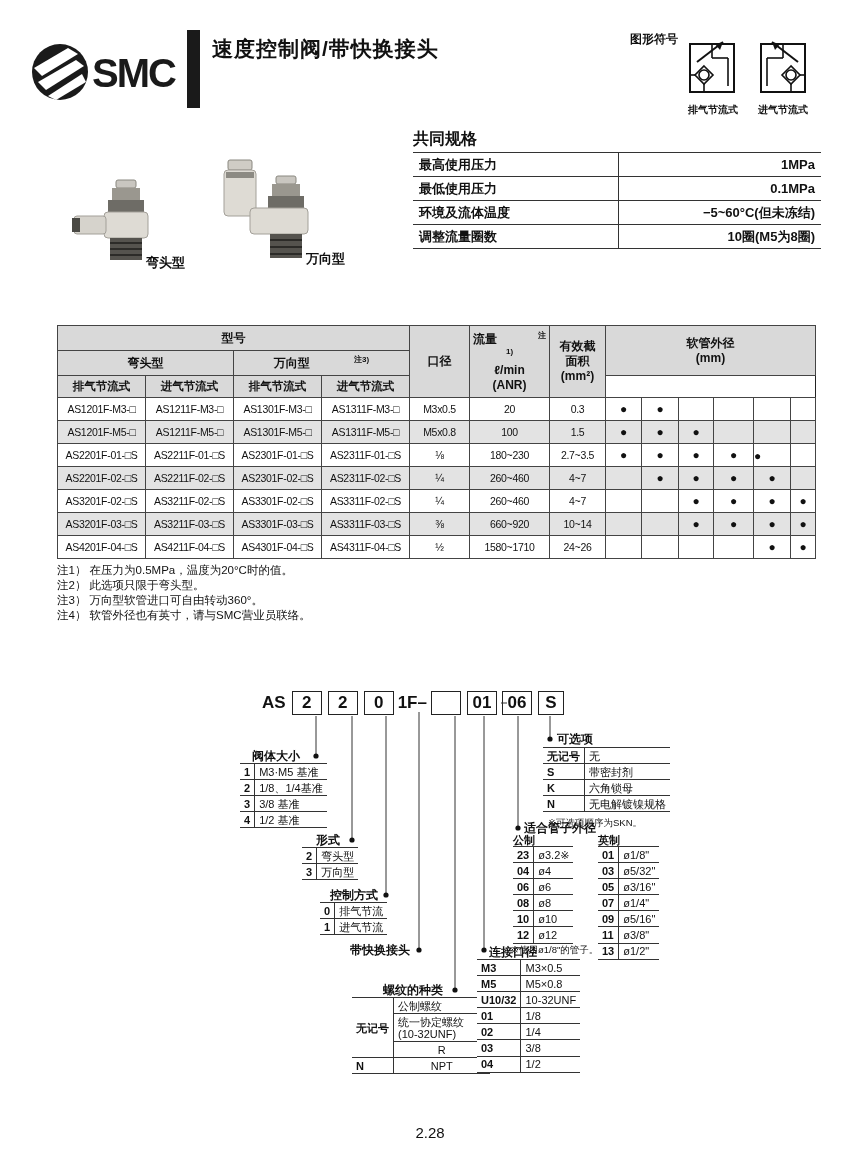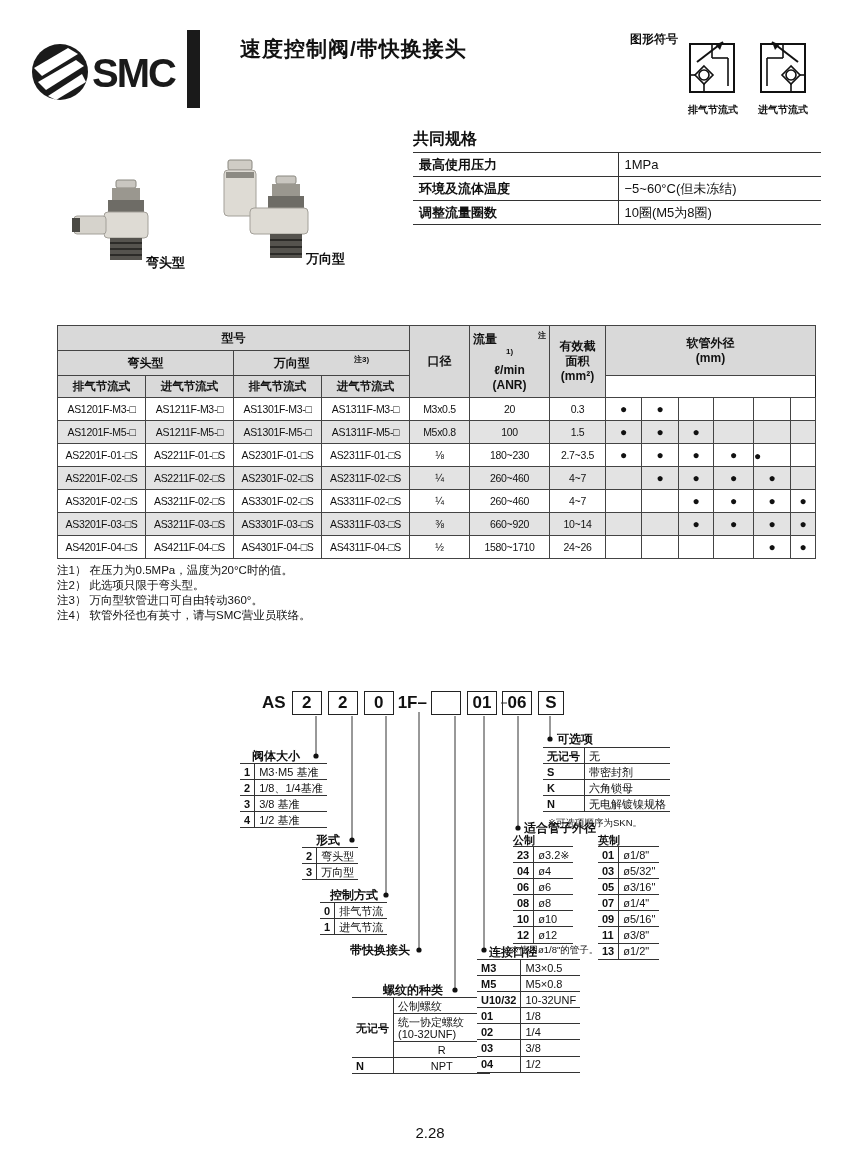--- a/index.html
+++ b/index.html
@@ -4,31 +4,31 @@
 <style>
   html,body{margin:0;padding:0;background:#888;}
   *{box-sizing:border-box;}
   #page{
     position:relative;width:860px;height:1171px;margin:0 auto;background:#fff;
     font-family:"Liberation Sans","DejaVu Sans",sans-serif;color:#111;overflow:hidden;
   }
   .abs{position:absolute;}
   
   #logo-bar{background:#1a1a1a;}
-  #title1{font-size:21px;font-weight:bold;letter-spacing:1px;margin-left:28px;}
+  #title1{font-size:21px;font-weight:bold;letter-spacing:1px;}
   #title2{font-size:26px;font-weight:bold;white-space:nowrap;}
   #title2 .suffix{font-size:18px;}
   #sym-label{font-size:12px;font-weight:bold;}
   .sym-caption{font-size:10px;font-weight:bold;text-align:center;width:74px;}
   
   #cs-title{font-size:16px;font-weight:bold;}
   #common-specs{border-collapse:collapse;width:408px;font-size:13px;}
   #common-specs td{border-top:1.5px solid #333;border-bottom:1.5px solid #333;height:24px;padding:0 6px;}
   #common-specs td.cs-label{width:205px;font-weight:bold;}
-  #common-specs td.cs-value{text-align:left;font-weight:normal;border-left:1.5px solid #333;margin-top:20px;}
+  #common-specs td.cs-value{text-align:right;font-weight:bold;border-left:1.5px solid #333;margin-top:20px;}
   
   .photo-caption{font-size:13px;font-weight:bold;}
   
   #model-table{border-collapse:collapse;table-layout:fixed;width:758px;font-size:11px;border:1.5px solid #222;}
   #model-table th,#model-table td{border:1px solid #444;padding:0;text-align:center;overflow:hidden;}
   #model-table th{background:#d9d9d9;font-weight:bold;font-size:12px;line-height:1.25;}
   #model-table .sub th{font-size:11.5px;}
   #model-table td{height:23px;font-size:10.5px;letter-spacing:-0.3px;white-space:nowrap;}
   #model-table tr.alt td{background:#e3e3e3;}
   #model-table td.dot-cell{font-size:12px;letter-spacing:0;position:relative;}
@@ -124,20 +124,24 @@
   </svg>
   <div class="abs photo-caption" style="left:146px;top:254px">弯头型</div>
   <div class="abs photo-caption" style="left:306px;top:250px">万向型</div>
 
   <div class="abs" id="cs-title" style="left:413px;top:129px">共同规格</div>
   <table class="abs" id="common-specs" style="left:413px;top:152px">
       <tbody>
         <tr>
           <td class="cs-label">最高使用压力</td>
           <td class="cs-value">1MPa</td>
+        </tr>
+        <tr>
+          <td class="cs-label">最低使用压力</td>
+          <td class="cs-value">0.1MPa</td>
         </tr>
         <tr>
           <td class="cs-label">环境及流体温度</td>
           <td class="cs-value">−5~60°C(但未冻结)</td>
         </tr>
         <tr>
           <td class="cs-label">调整流量圈数</td>
           <td class="cs-value">10圈(M5为8圈)</td>
         </tr>
       </tbody>

